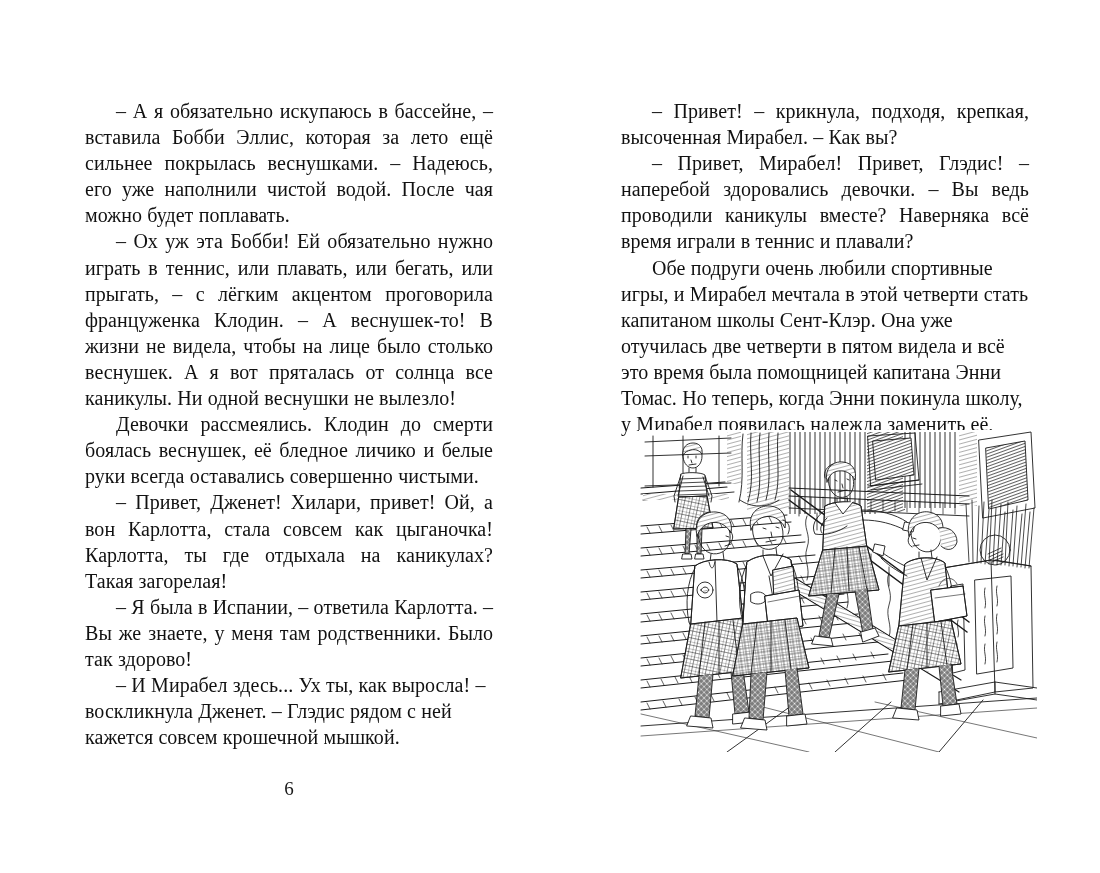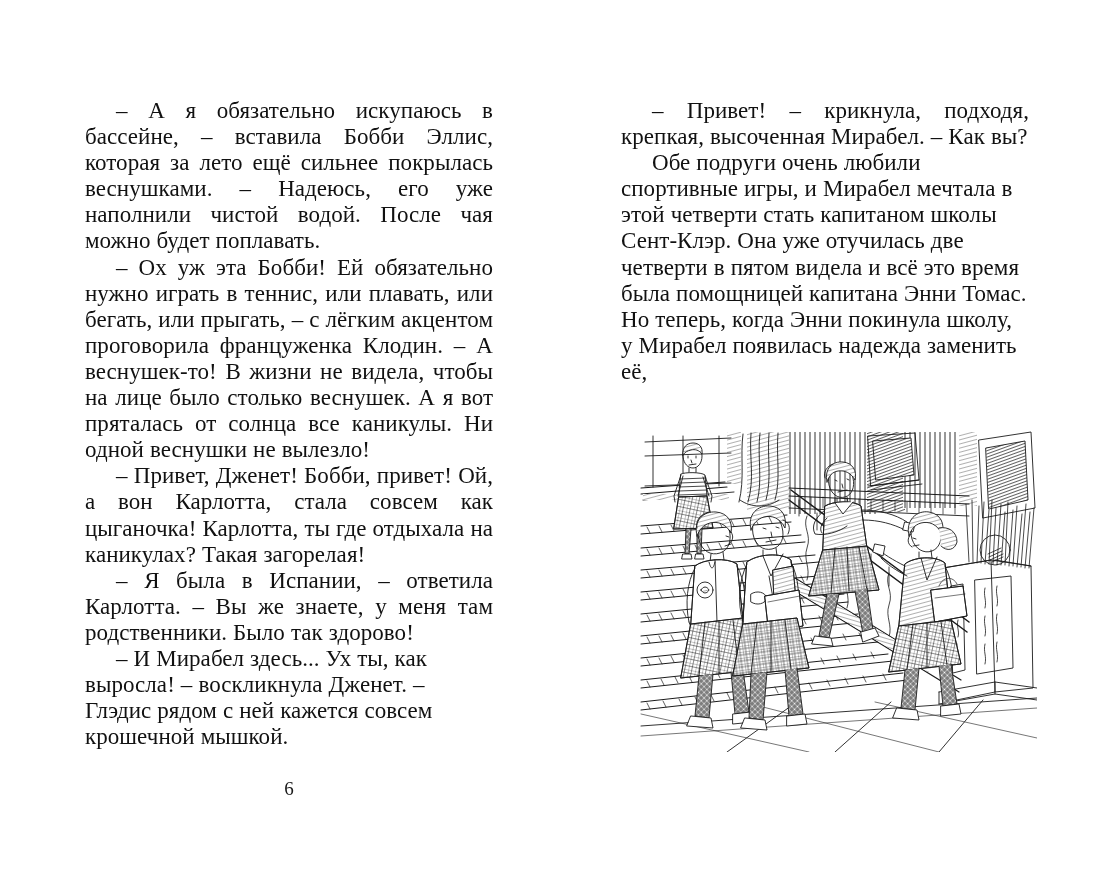--- a/index.html
+++ b/index.html
@@ -34,21 +34,21 @@
     top: 98px;
     width: 408px;
   }
   .page-left  .col { left: 85px; }
   .page-right .col { left: 45px; }
 
   .col p {
     margin: 0;
     text-align: justify;
     text-indent: 31px;
-    font-size: 23px;
+    font-size: 20px;
     line-height: 26.1px;
     letter-spacing: 0.05px;
     word-spacing: 0.2px;
     -webkit-hyphens: none;
     hyphens: none;
   }
   .col p:last-child { text-align: left; }
 
   .page-number {
     position: absolute;
@@ -78,30 +78,32 @@
 </style>
 </head>
 <body>
 
 <div class="spread">
 
   <div class="page page-left">
     <div class="col">
       <p>– А я обязательно искупаюсь в бассейне, – вставила Бобби Эллис, которая за лето ещё сильнее покрылась веснушками. – Надеюсь, его уже наполнили чистой водой. После чая можно будет поплавать.</p>
       <p>– Ох уж эта Бобби! Ей обязательно нужно играть в теннис, или плавать, или бегать, или прыгать, – с лёгким акцентом проговорила француженка Клодин. – А веснушек-то! В жизни не видела, чтобы на лице было столько веснушек. А я вот пряталась от солнца все каникулы. Ни одной веснушки не вылезло!</p>
-      <p>– Привет, Дженет! Бобби, привет! Ой, а вон Карлотта, стала совсем как цыганочка! Карлотта, ты где отдыхала на каникулах? Такая загорелая!</p>
+      <p>Девочки рассмеялись. Клодин до смерти боялась веснушек, её бледное личико и белые руки всегда оставались совершенно чистыми.</p>
+      <p>– Привет, Дженет! Хилари, привет! Ой, а вон Карлотта, стала совсем как цыганочка! Карлотта, ты где отдыхала на каникулах? Такая загорелая!</p>
       <p>– Я была в Испании, – ответила Карлотта. – Вы же знаете, у меня там родственники. Было так здорово!</p>
       <p>– И Мирабел здесь... Ух ты, как выросла! – воскликнула Дженет. – Глэдис рядом с ней кажется совсем крошечной мышкой.</p>
     </div>
     <div class="page-number">6</div>
   </div>
 
   <div class="page page-right">
     <div class="col">
       <p>– Привет! – крикнула, подходя, крепкая, высоченная Мирабел. – Как вы?</p>
+      <p>– Привет, Мирабел! Привет, Глэдис! – наперебой здоровались девочки. – Вы ведь проводили каникулы вместе? Наверняка всё время играли в теннис и плавали?</p>
       <p>Обе подруги очень любили спортивные игры, и Мирабел мечтала в этой четверти стать капитаном школы Сент-Клэр. Она уже отучилась две четверти в пятом видела и всё это время была помощницей капитана Энни Томас. Но теперь, когда Энни покинула школу, у Мирабел появилась надежда заменить её,</p>
     </div>
 
     <div class="illustration">
       <svg viewBox="0 0 398 322" xmlns="http://www.w3.org/2000/svg">
         <defs>
 
           <pattern id="plaid" width="7" height="7" patternUnits="userSpaceOnUse" patternTransform="rotate(12)">
             <rect width="7" height="7" fill="#fff"></rect>
             <path d="M0 0 L0 7 M3.5 0 L3.5 7" stroke="#1b1b1b" stroke-width="0.5"></path>

